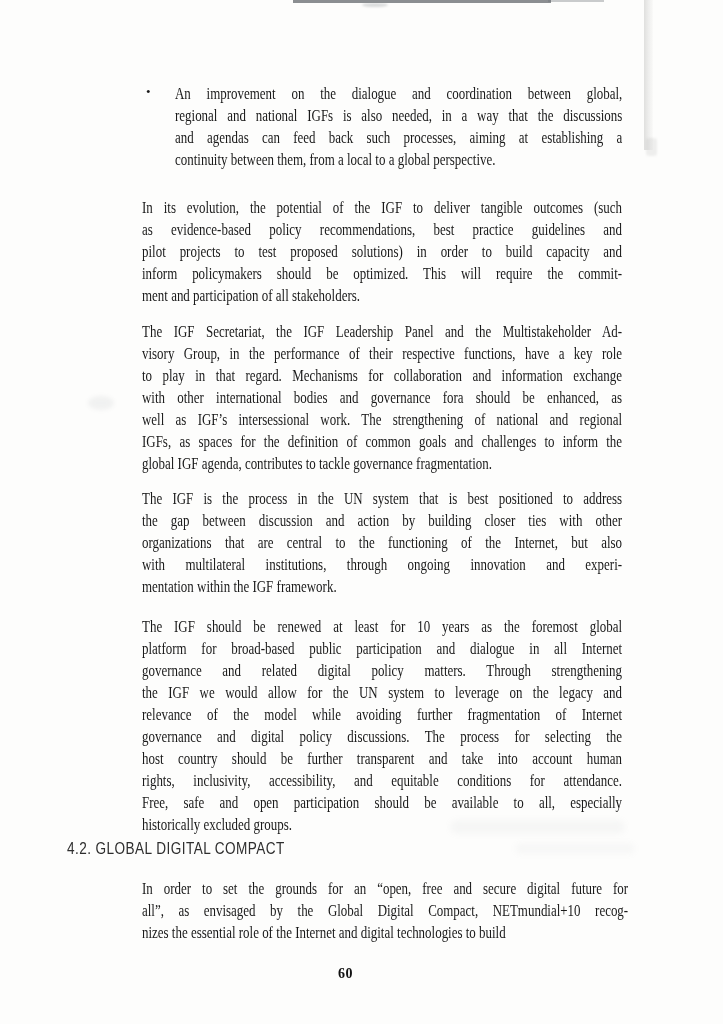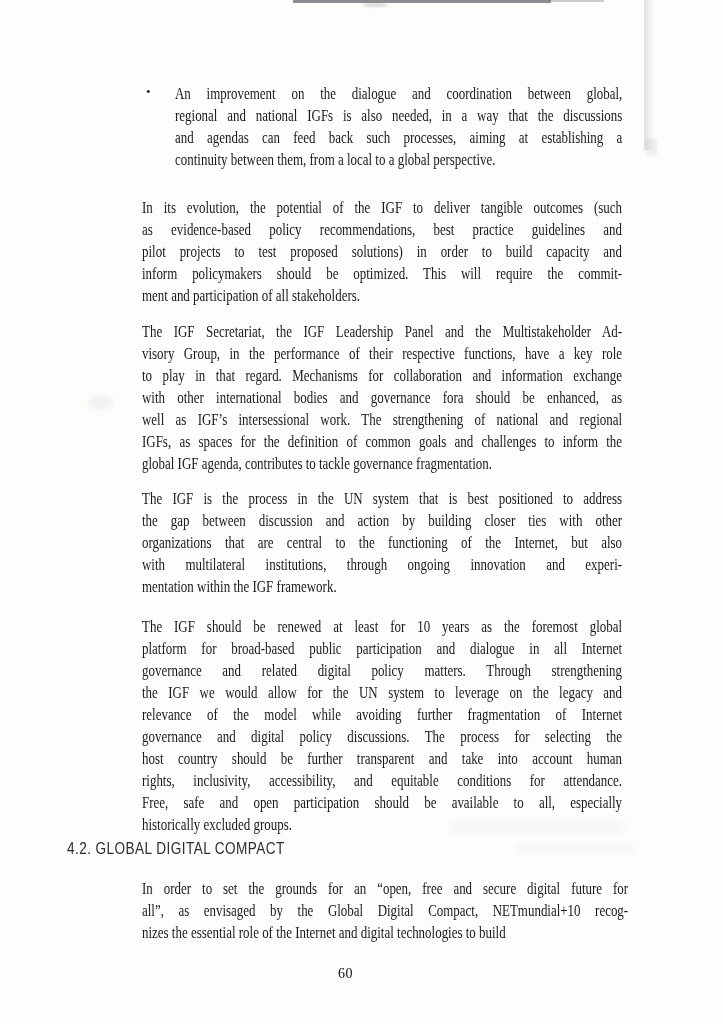--- a/index.html
+++ b/index.html
@@ -52,21 +52,21 @@
     color: #2e2e2e;
     white-space: nowrap;
     transform-origin: 0 0;
     transform: scaleX(0.85);
     filter: blur(0.2px);
   }
   .page-number {
     position: absolute;
     left: 338px; top: 966px;
     font-size: 14px;
-    font-weight: 400;
+    font-weight: 700;
     letter-spacing: 0.5px;
     color: #121212;
     filter: blur(0.2px);
   }
 
   
   .artifact { position: absolute; pointer-events: none; }
   .top-bar1 { left: 293px; top: 0; width: 258px; height: 3px; background: #41464b; opacity: .6; filter: blur(.6px); }
   .top-bar2 { left: 548px; top: 0; width: 56px; height: 2px; background: #6b7075; opacity: .35; filter: blur(.6px); }
   .top-blob { left: 362px; top: 3px; width: 26px; height: 4px; background: #8a8f93; opacity: .3; filter: blur(1px); border-radius: 50%; }

